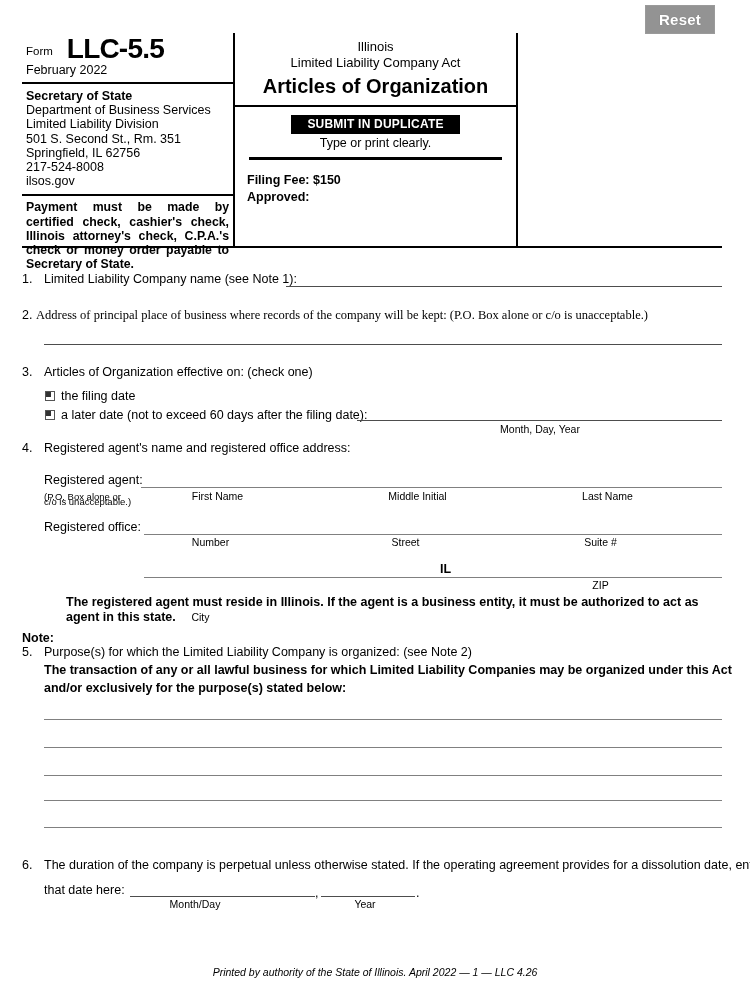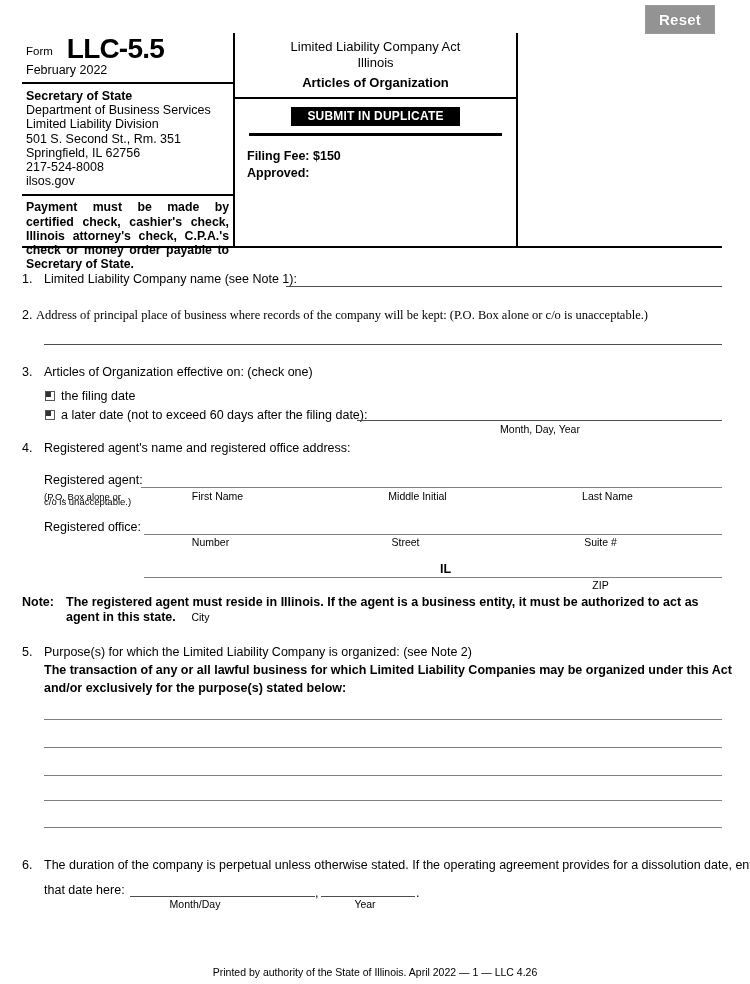--- a/index.html
+++ b/index.html
@@ -62,21 +62,21 @@
 
   .pay-rule { border-top: 2px solid #000; margin-top: 6px; width: 211px; }
   .pay-block {
     padding: 4px 4px 0 4px;
     font-size: 12.3px; font-weight: bold; line-height: 14.2px;
     text-align: justify; text-align-last: left;
   }
 
   .mid-top { padding: 6px 10px 0 10px; text-align: center; }
   .mid-top .t1 { font-size: 13px; line-height: 15.5px; }
-  .mid-top .t2 { font-size: 13px; font-weight: bold; margin-top: 5px; }
+  .mid-top .t2 { font-size: 20px; font-weight: bold; margin-top: 5px; }
   .mid-rule { border-top: 2px solid #000; margin-top: 7px; }
   .dup-wrap { text-align: center; margin-top: 7px; }
   .dup-bar {
     display: inline-block;
     background: #000; color: #fff;
     font-size: 12px; font-weight: bold;
     padding: 2px 16px 3px 16px;
     letter-spacing: .2px;
   }
   .dup-sub { text-align: center; font-size: 12.5px; margin-top: 2px; }
@@ -120,21 +120,21 @@
     content: "";
     position: absolute;
     left: 0; top: 0;
     width: 5px; height: 5px;
     background: #333;
   }
 
   .footer {
     position: absolute;
     left: 0; top: 966px; width: 750px;
-    text-align: center; font-size: 10.5px;
+    text-align: center; font-size: 10.5px; font-style: italic;
   }
 </style>
 </head>
 <body>
 
 <div class="page">
 
   <div class="reset-btn">Reset</div>
 
   <div class="hdr">
@@ -153,28 +153,29 @@
         <div>Springfield, IL  62756</div>
         <div>217-524-8008</div>
         <div>ilsos.gov</div>
       </div>
       <div class="pay-rule"></div>
       <div class="pay-block">Payment must be made by certified check, cashier's check, Illinois attorney's check, C.P.A.'s check or money order payable to Secretary of State.</div>
     </div>
 
     <div class="col-mid">
       <div class="mid-top">
+        <div class="t1">Illinois</div>
         <div class="t1">Limited Liability Company Act</div>
-        <div class="t1">Illinois</div>
         <div class="t2">Articles of Organization</div>
       </div>
       <div class="mid-rule"></div>
       <div class="dup-wrap">
         <span class="dup-bar">SUBMIT IN DUPLICATE</span>
       </div>
+      <div class="dup-sub">Type or print clearly.</div>
       <div class="thick-bar"></div>
       <div class="fee-block">
         <div>Filing Fee: $150</div>
         <div>Approved:</div>
       </div>
     </div>
 
   </div>
 
   <div class="item" style="left:22px; top:272px;">
@@ -230,21 +231,21 @@
   <div class="cap" style="left:533px; top:536px; width:135px;">Suite #</div>
 
   <div class="item bold" style="left:440px; top:562px; font-size:12.5px;">
     <span class="txt" style="left:0;">IL</span>
   </div>
   <div class="rule grey" style="left:144px; top:577px; width:578px;"></div>
   <div class="cap" style="left:133px; top:611px; width:135px;">City</div>
   <div class="cap" style="left:533px; top:579px; width:135px;">ZIP</div>
 
   <div class="item bold" style="left:22px; top:595px; width:700px;">
-    <span class="num" style="left:0;">Note:</span>
+    <span class="num" style="left:0;margin-top:36px;">Note:</span>
     <span class="txt" style="left:44px; width:656px; display:block;">The registered agent must reside in Illinois. If the agent is a business entity, it must be authorized to act as agent in this state.</span>
   </div>
 
   <div class="item" style="left:22px; top:645px;">
     <span class="num" style="left:0;">5.</span>
     <span class="txt" style="left:22px; white-space:nowrap;">Purpose(s) for which the Limited Liability Company is organized: (see Note 2)</span>
   </div>
   <div class="item bold" style="left:44px; top:663px;">
     <span class="txt" style="left:0; white-space:nowrap;">The transaction of any or all lawful business for which Limited Liability Companies may be organized under this Act</span>
   </div>

